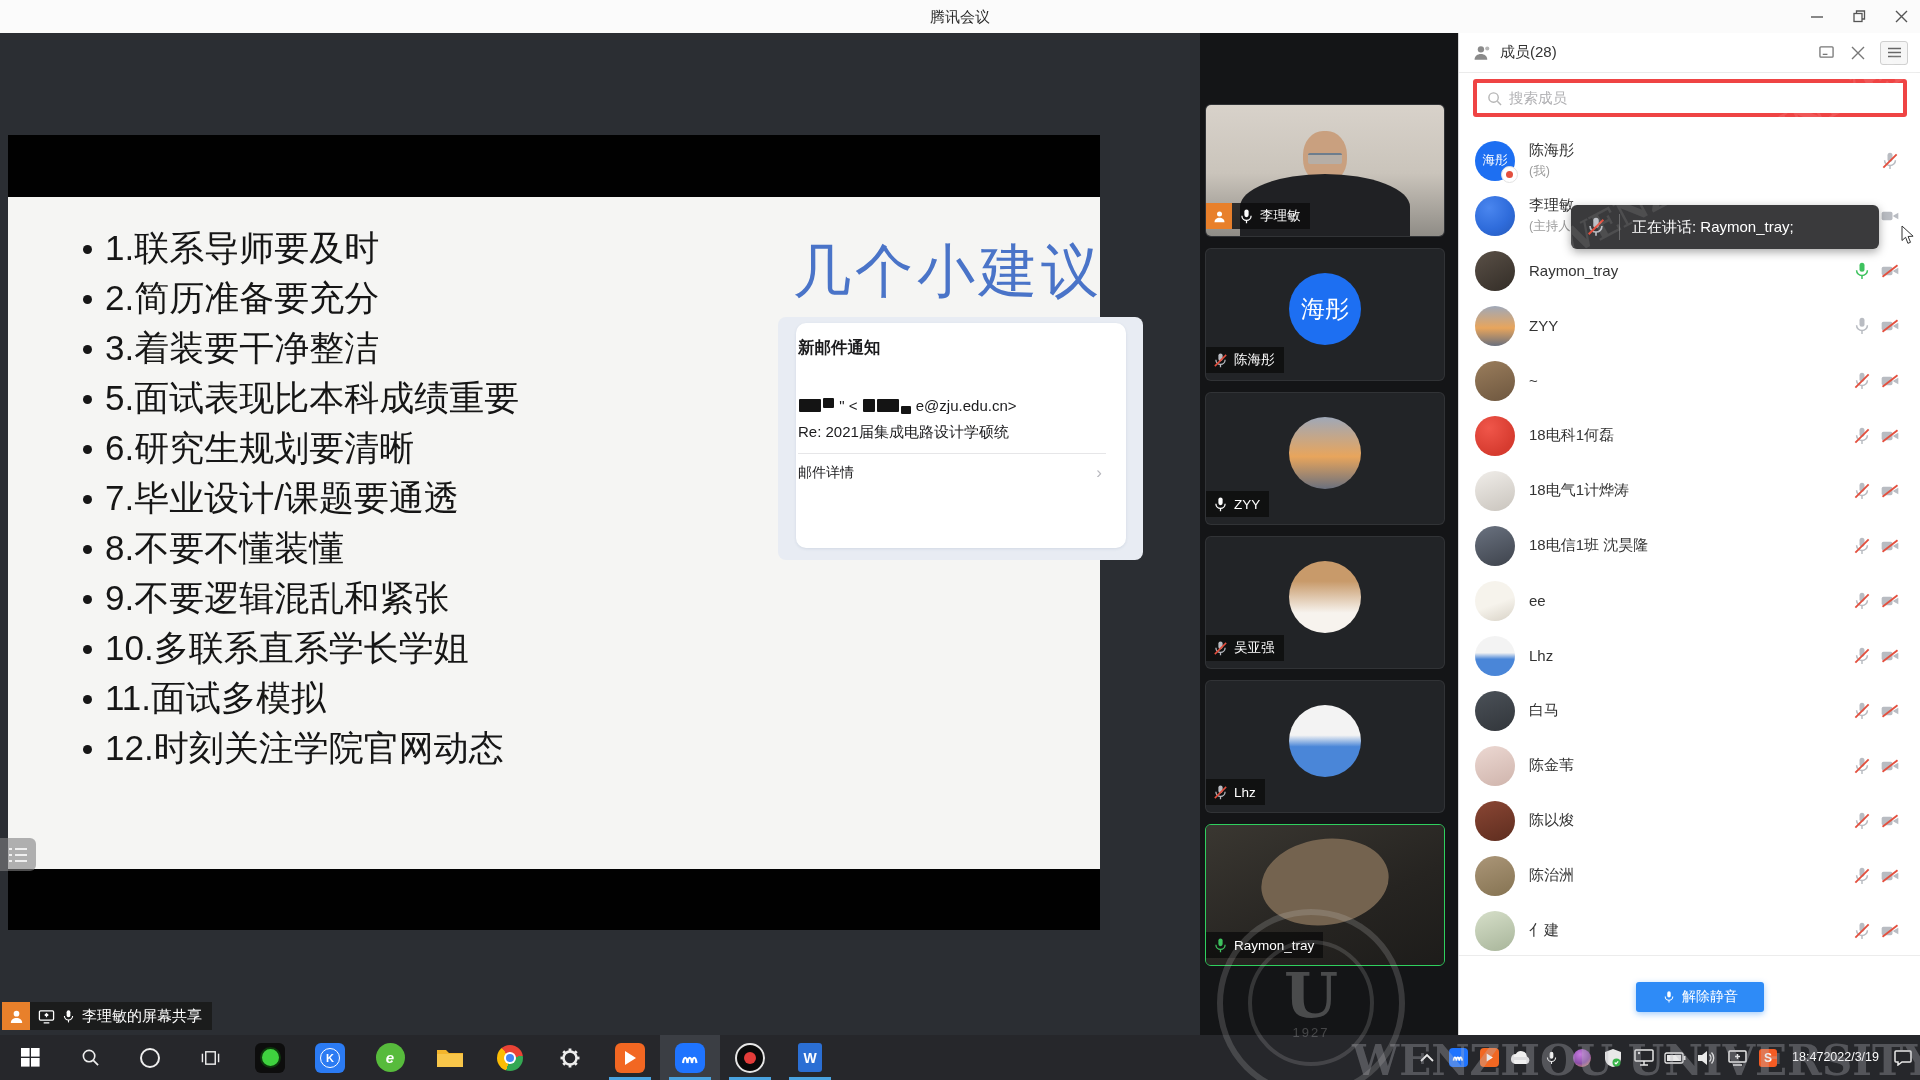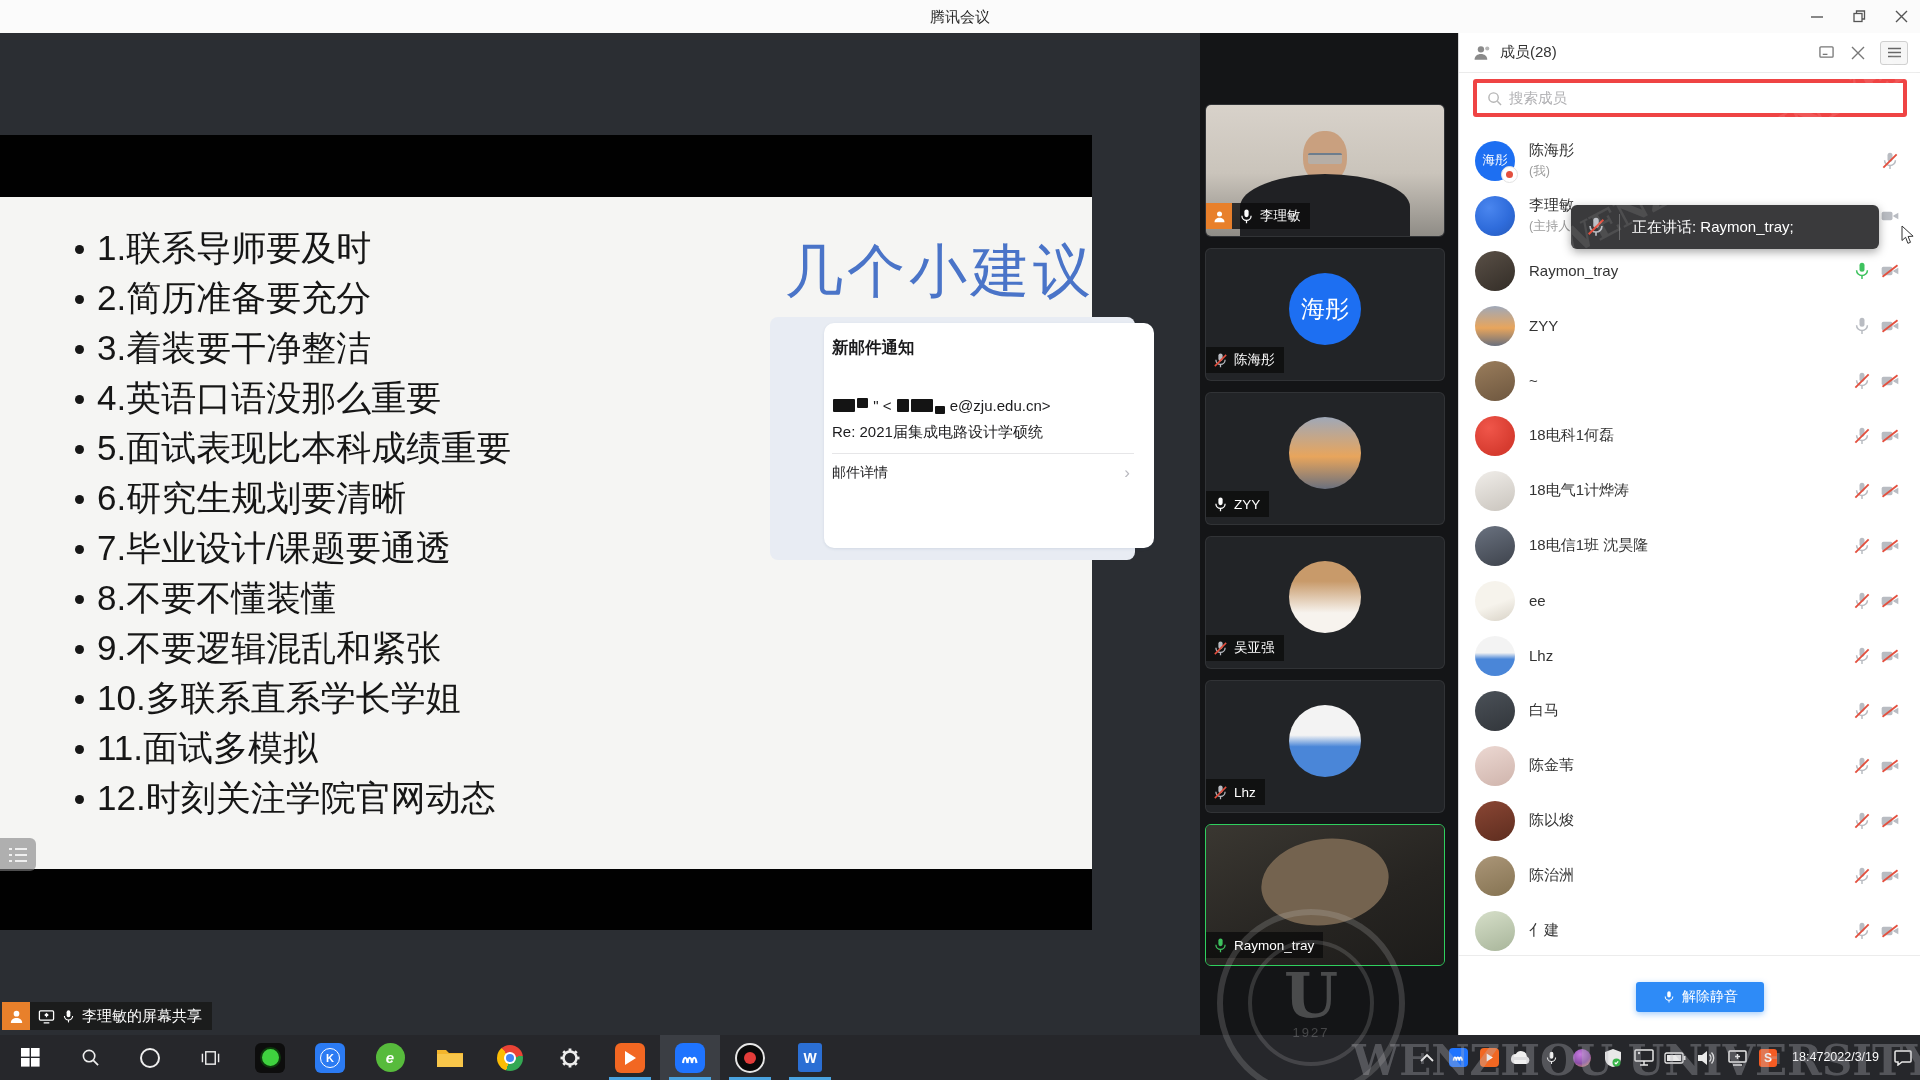--- a/index.html
+++ b/index.html
@@ -6,32 +6,32 @@
   #stage{position:relative;width:1920px;height:1080px;overflow:hidden;
          font-family:"Liberation Sans","DejaVu Sans",sans-serif;-webkit-font-smoothing:antialiased;}
   .abs{position:absolute;}
   
   #titlebar{left:0;top:0;width:1920px;height:33px;background:#fbfbfb;border-bottom:1px solid #e9e9e9;}
   #win-title{left:0;right:0;top:0;height:33px;text-align:center;line-height:33px;font-size:15px;color:#2b2b2b;}
   #win-controls{right:10px;top:0;height:33px;display:flex;align-items:center;gap:24px;}
   .winbtn{width:18px;height:18px;display:flex;align-items:center;justify-content:center;cursor:pointer;}
   
   #share-region{left:0;top:33px;width:1200px;height:1002px;background:#2b2e33;}
-  .band{left:0;width:1092px;}
+  .band{left:8px;width:1092px;}
   #band-black1{top:102px;height:62px;background:#010101;}
   #slide{top:164px;height:672px;background:#f5f5f3;}
   #band-black2{top:836px;height:61px;background:#010101;}
   #band-gray2{top:897px;height:105px;background:#2b2e33;}
   #bullets{left:75px;top:26px;}
   .bullet{position:relative;font-size:35px;line-height:50px;color:#161616;padding-left:22px;white-space:nowrap;}
   .bullet::before{content:"";position:absolute;left:0;top:22px;width:9px;height:9px;border-radius:50%;background:#161616;}
   #slide-title{left:600px;top:36px;width:680px;text-align:center;font-size:58px;letter-spacing:4px;color:#4a74c8;font-weight:500;}
   
   #email-card{left:770px;top:120px;width:365px;height:243px;background:#e8ecf3;border-radius:8px;}
-  #email-inner{left:18px;top:6px;width:330px;height:225px;background:#ffffff;border-radius:10px;box-shadow:0 1px 3px rgba(60,80,120,.12);padding:14px 16px 0 8px;box-sizing:border-box;margin-left:36px;}
+  #email-inner{left:18px;top:6px;width:330px;height:225px;background:#ffffff;border-radius:10px;box-shadow:0 1px 3px rgba(60,80,120,.12);padding:14px 16px 0 2px;box-sizing:border-box;}
   #email-header{font-size:16.5px;font-weight:bold;color:#1b1b1d;}
   #email-sender{margin-top:38px;font-size:15px;color:#1b1b1d;white-space:nowrap;}
   .blk{display:inline-block;background:#141414;height:13px;border-radius:1px;vertical-align:-1px;margin:0 1px;}
   #email-subject{margin-top:9px;font-size:15px;color:#1b1b1d;}
   .email-gray{font-size:14px;line-height:19px;color:#9b9ba1;}
   #email-body{margin-top:8px;}
   #email-div{margin-top:11px;height:1px;background:#e6e6e8;margin-right:4px;}
   #email-footer{margin-top:9px;font-size:14px;color:#1b1b1d;display:flex;align-items:center;}
   #email-chevron{margin-left:auto;margin-right:8px;color:#b9b9bf;font-size:17px;}
   
@@ -129,21 +129,20 @@
     </div>
   </div>
 
   <div class="abs" id="share-region">
     <div class="abs band" id="band-black1"></div>
     <div class="abs band" id="slide">
       <div class="abs" id="bullets">
           <div class="bullet">1.联系导师要及时</div>
           <div class="bullet">2.简历准备要充分</div>
           <div class="bullet">3.着装要干净整洁</div>
-          <div class="bullet">4.英语口语没那么重要</div>
           <div class="bullet">5.面试表现比本科成绩重要</div>
           <div class="bullet">6.研究生规划要清晰</div>
           <div class="bullet">7.毕业设计/课题要通透</div>
           <div class="bullet">8.不要不懂装懂</div>
           <div class="bullet">9.不要逻辑混乱和紧张</div>
           <div class="bullet">10.多联系直系学长学姐</div>
           <div class="bullet">11.面试多模拟</div>
           <div class="bullet">12.时刻关注学院官网动态</div>
         </div>
       <div class="abs" id="slide-title">几个小建议</div>

